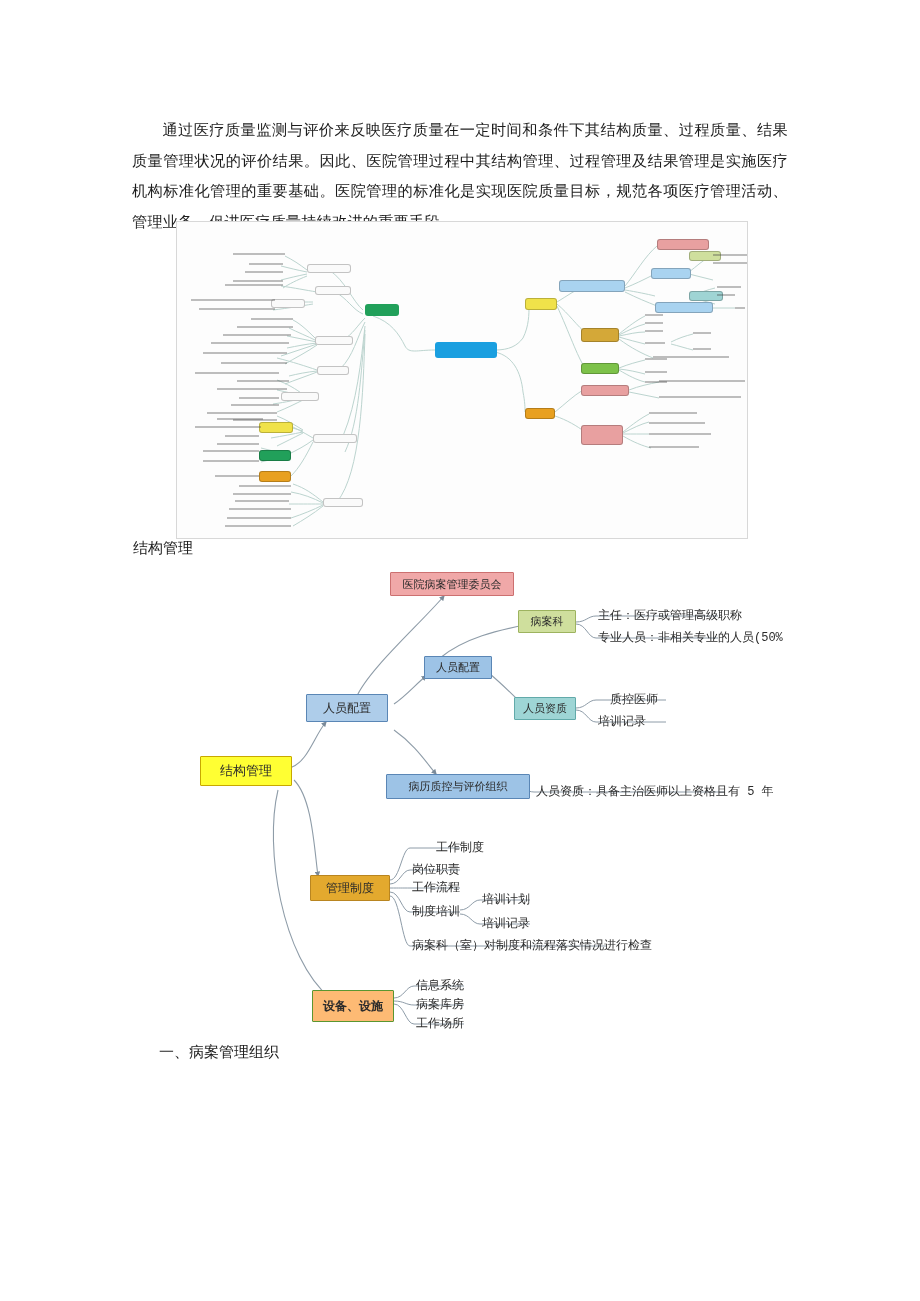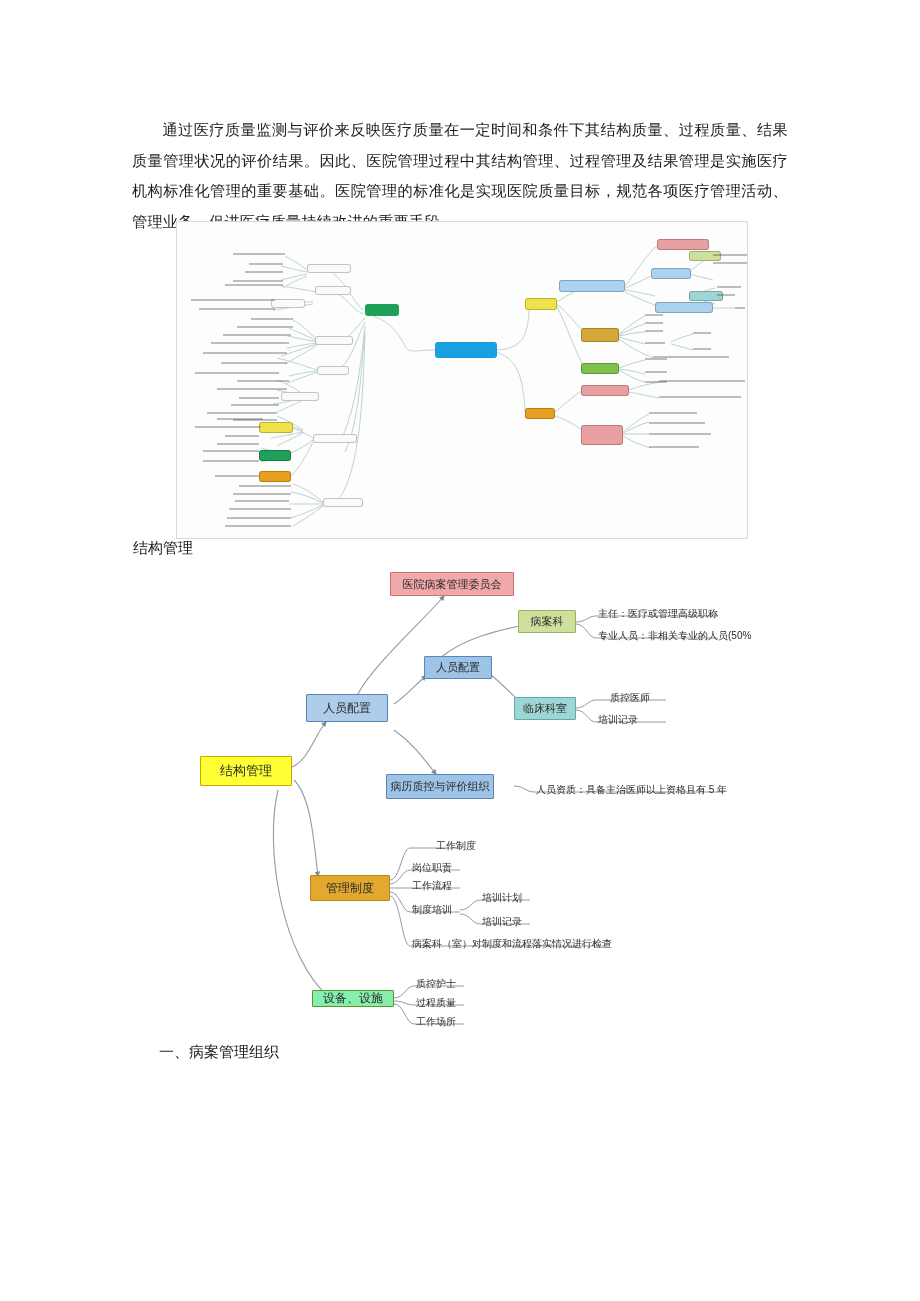--- a/index.html
+++ b/index.html
@@ -40,22 +40,22 @@
   .cap1{left:133px;top:536px;}
   .cap2{left:159px;top:1040px;}
 
   
   .fig2{position:absolute;left:178px;top:558px;width:560px;height:480px;}
   .fig2 svg{position:absolute;inset:0;width:100%;height:100%;}
   .n2{position:absolute;box-sizing:border-box;border-radius:1px;
       font-family:"DejaVu Sans","Liberation Sans",sans-serif;
       display:flex;align-items:center;justify-content:center;
       text-align:center;white-space:nowrap;color:#2b2b2b;}
-  .lf{position:absolute;font-family:Liberation Sans, sans-serif;
-      font-size:10px;color:#2b2b2b;white-space:nowrap;}
+  .lf{position:absolute;font-family:Liberation Mono, monospace;
+      font-size:12px;color:#2b2b2b;white-space:nowrap;}
 </style>
 </head>
 <body>
 
 <div class="page">
 
   <p class="para">通过医疗质量监测与评价来反映医疗质量在一定时间和条件下其结构质量、过程质量、结果质量管理状况的评价结果。因此、医院管理过程中其结构管理、过程管理及结果管理是实施医疗机构标准化管理的重要基础。医院管理的标准化是实现医院质量目标，规范各项医疗管理活动、管理业务，促进医疗质量持续改进的重要手段。</p>
 
   <div class="fig1">
     <div class="canvas">
@@ -301,52 +301,52 @@
 
     <div class="n2" style="left:246px;top:98px;width:68px;height:23px;background:#9dc3e6;border:1.2px solid #5a86b5;font-size:11px;">
       <span>人员配置</span>
     </div>
 
     <div class="n2" style="left:340px;top:52px;width:58px;height:23px;background:#cfdf9d;border:1.2px solid #9db35f;font-size:11px;">
       <span>病案科</span>
     </div>
 
     <div class="n2" style="left:336px;top:139px;width:62px;height:23px;background:#9ed5d5;border:1.2px solid #62aaaa;font-size:11px;">
-      <span>临床科室</span>
-    </div>
-
-    <div class="n2" style="left:208px;top:216px;width:108px;height:25px;background:#9dc3e6;border:1.2px solid #5a86b5;font-size:11px;">
+      <span>人员资质</span>
+    </div>
+
+    <div class="n2" style="left:208px;top:216px;width:144px;height:25px;background:#9dc3e6;border:1.2px solid #5a86b5;font-size:11px;">
       <span>病历质控与评价组织</span>
     </div>
 
     <div class="n2" style="left:132px;top:317px;width:80px;height:26px;background:#e3a92e;border:1.2px solid #b98520;font-size:12px;">
       <span>管理制度</span>
     </div>
 
-    <div class="n2" style="left:134px;top:432px;width:82px;height:17px;background:#86efac;border:1.2px solid #5a9630;font-size:12px;">
+    <div class="n2" style="left:134px;top:432px;width:82px;height:32px;background:#fdba74;border:1.2px solid #5a9630;font-size:12px;font-weight:bold;">
       <span>设备、设施</span>
     </div>
 
     <div class="lf" style="left:420px;top:49px;">主任：医疗或管理高级职称</div>
     <div class="lf" style="left:420px;top:71px;">专业人员：非相关专业的人员(50%</div>
 
     <div class="lf" style="left:420px;top:133px;margin-left:12px;">质控医师</div>
     <div class="lf" style="left:420px;top:155px;">培训记录</div>
 
     <div class="lf" style="left:358px;top:225px;">人员资质：具备主治医师以上资格且有 5 年</div>
 
     <div class="lf" style="left:234px;top:281px;margin-left:24px;">工作制度</div>
     <div class="lf" style="left:234px;top:303px;">岗位职责</div>
     <div class="lf" style="left:234px;top:321px;">工作流程</div>
     <div class="lf" style="left:234px;top:345px;">制度培训</div>
     <div class="lf" style="left:234px;top:379px;">病案科（室）对制度和流程落实情况进行检查</div>
 
     <div class="lf" style="left:304px;top:333px;">培训计划</div>
     <div class="lf" style="left:304px;top:357px;">培训记录</div>
 
-    <div class="lf" style="left:238px;top:419px;">质控护士</div>
-    <div class="lf" style="left:238px;top:438px;">过程质量</div>
+    <div class="lf" style="left:238px;top:419px;">信息系统</div>
+    <div class="lf" style="left:238px;top:438px;">病案库房</div>
     <div class="lf" style="left:238px;top:457px;">工作场所</div>
   </div>
 
   <div class="cap cap2">一、病案管理组织</div>
 
 </div>
 
 </body></html>

